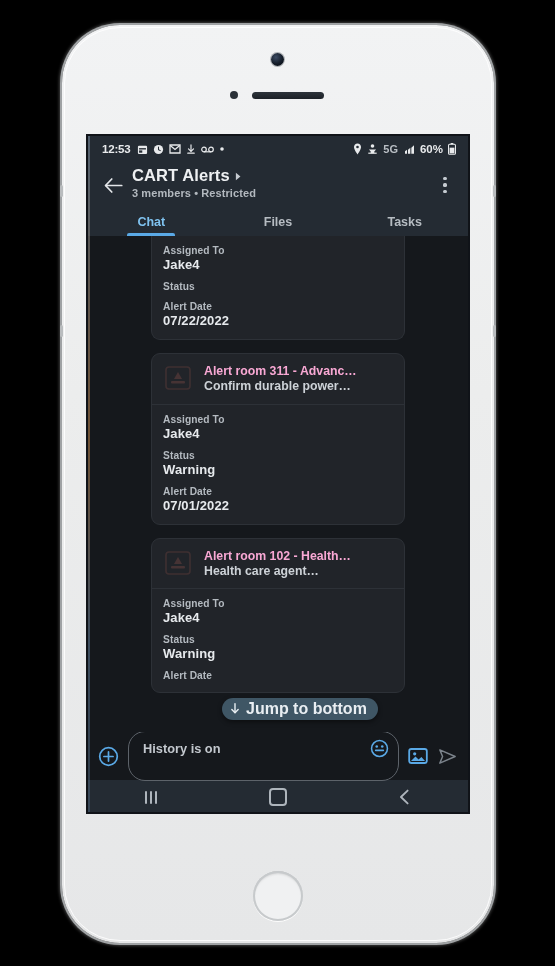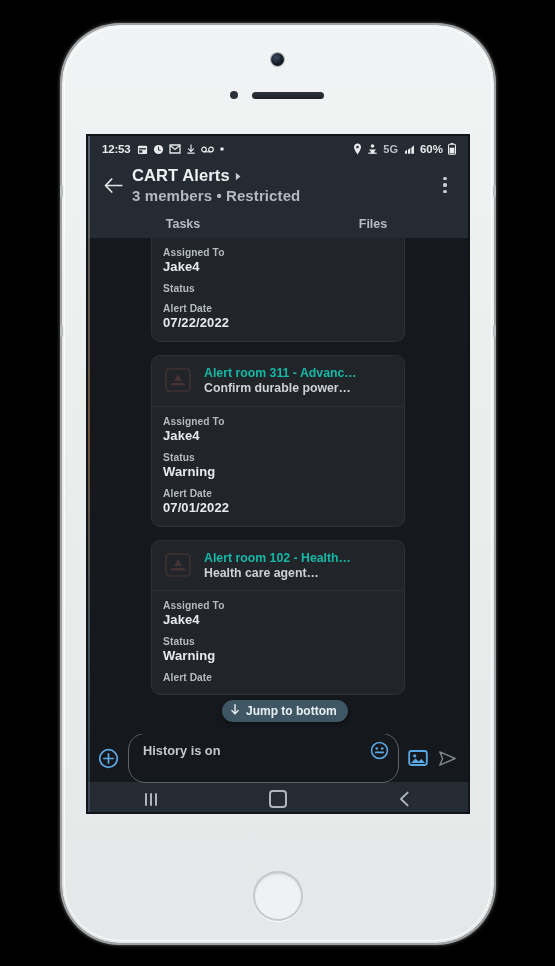--- a/index.html
+++ b/index.html
@@ -134,21 +134,21 @@
   #title-row { display:flex; align-items:center; gap:5px; }
   #room-title {
     color:#eef0f2;
     font-size:16.5px;
     font-weight:bold;
     letter-spacing:0.1px;
     white-space:nowrap;
   }
   #room-subtitle {
     color:#b3b9bf;
-    font-size:15px;
+    font-size:11px;
     margin-top:2px;
     font-weight:bold;
     letter-spacing:0.1px;
   }
   #overflow-menu {
     width:26px; height:34px;
     display:flex; flex-direction:column; align-items:center; justify-content:center;
     gap:3px; flex:0 0 auto; margin-top:2px;
   }
   #overflow-menu i {
@@ -210,21 +210,21 @@
     gap:8px;
   }
   .card-thumb {
     flex:0 0 auto;
     width:36px; height:30px;
     display:flex; align-items:center; justify-content:center;
     opacity:0.5;
   }
   .card-head-text { flex:1 1 auto; min-width:0; padding-top:1px; }
   .card-title, .card-sub {
-    color:#14b8a6;
+    color:#f9a8d4;
     font-size:12.3px;
     font-weight:bold;
     white-space:nowrap;
     overflow:hidden;
     text-overflow:ellipsis;
     line-height:1.25;
   }
   .card-sub { color:#cdd2d7; }
   .card-body { padding:9px 11px 11px 11px; }
   .field { margin-bottom:9px; }
@@ -247,21 +247,21 @@
     position:absolute;
     left:50%;
     margin-left:-56px;
     bottom:12px;
     background:#3f5665;
     color:#e9eef2;
     border-radius:14px;
     height:22px;
     padding:0 11px 0 8px;
     display:flex; align-items:center; gap:6px;
-    font-size:12px;
+    font-size:16px;
     font-weight:bold;
     box-shadow:0 2px 5px rgba(0,0,0,0.45);
     z-index:20;
   }
 
   
   #composer {
     height:48px;
     background:#15181c;
     display:flex;
@@ -423,22 +423,23 @@
       <div id="room-subtitle">3 members  •  Restricted</div>
     </div>
     <div id="overflow-menu">
       <i></i>
         <i></i>
         <i></i>
     </div>
   </div>
 
   <div id="tab-bar">
+    <div class="tab active">Chat</div>
+    <div class="tab">Files</div>
     <div class="tab">Tasks</div>
-    <div class="tab">Files</div>
   </div>
 
   <div id="chat-area">
 
     <div class="card first">
       <div class="card-body">
         <div class="field">
           <div class="field-label">Assigned To</div>
           <div class="field-value">Jake4</div>
         </div>

